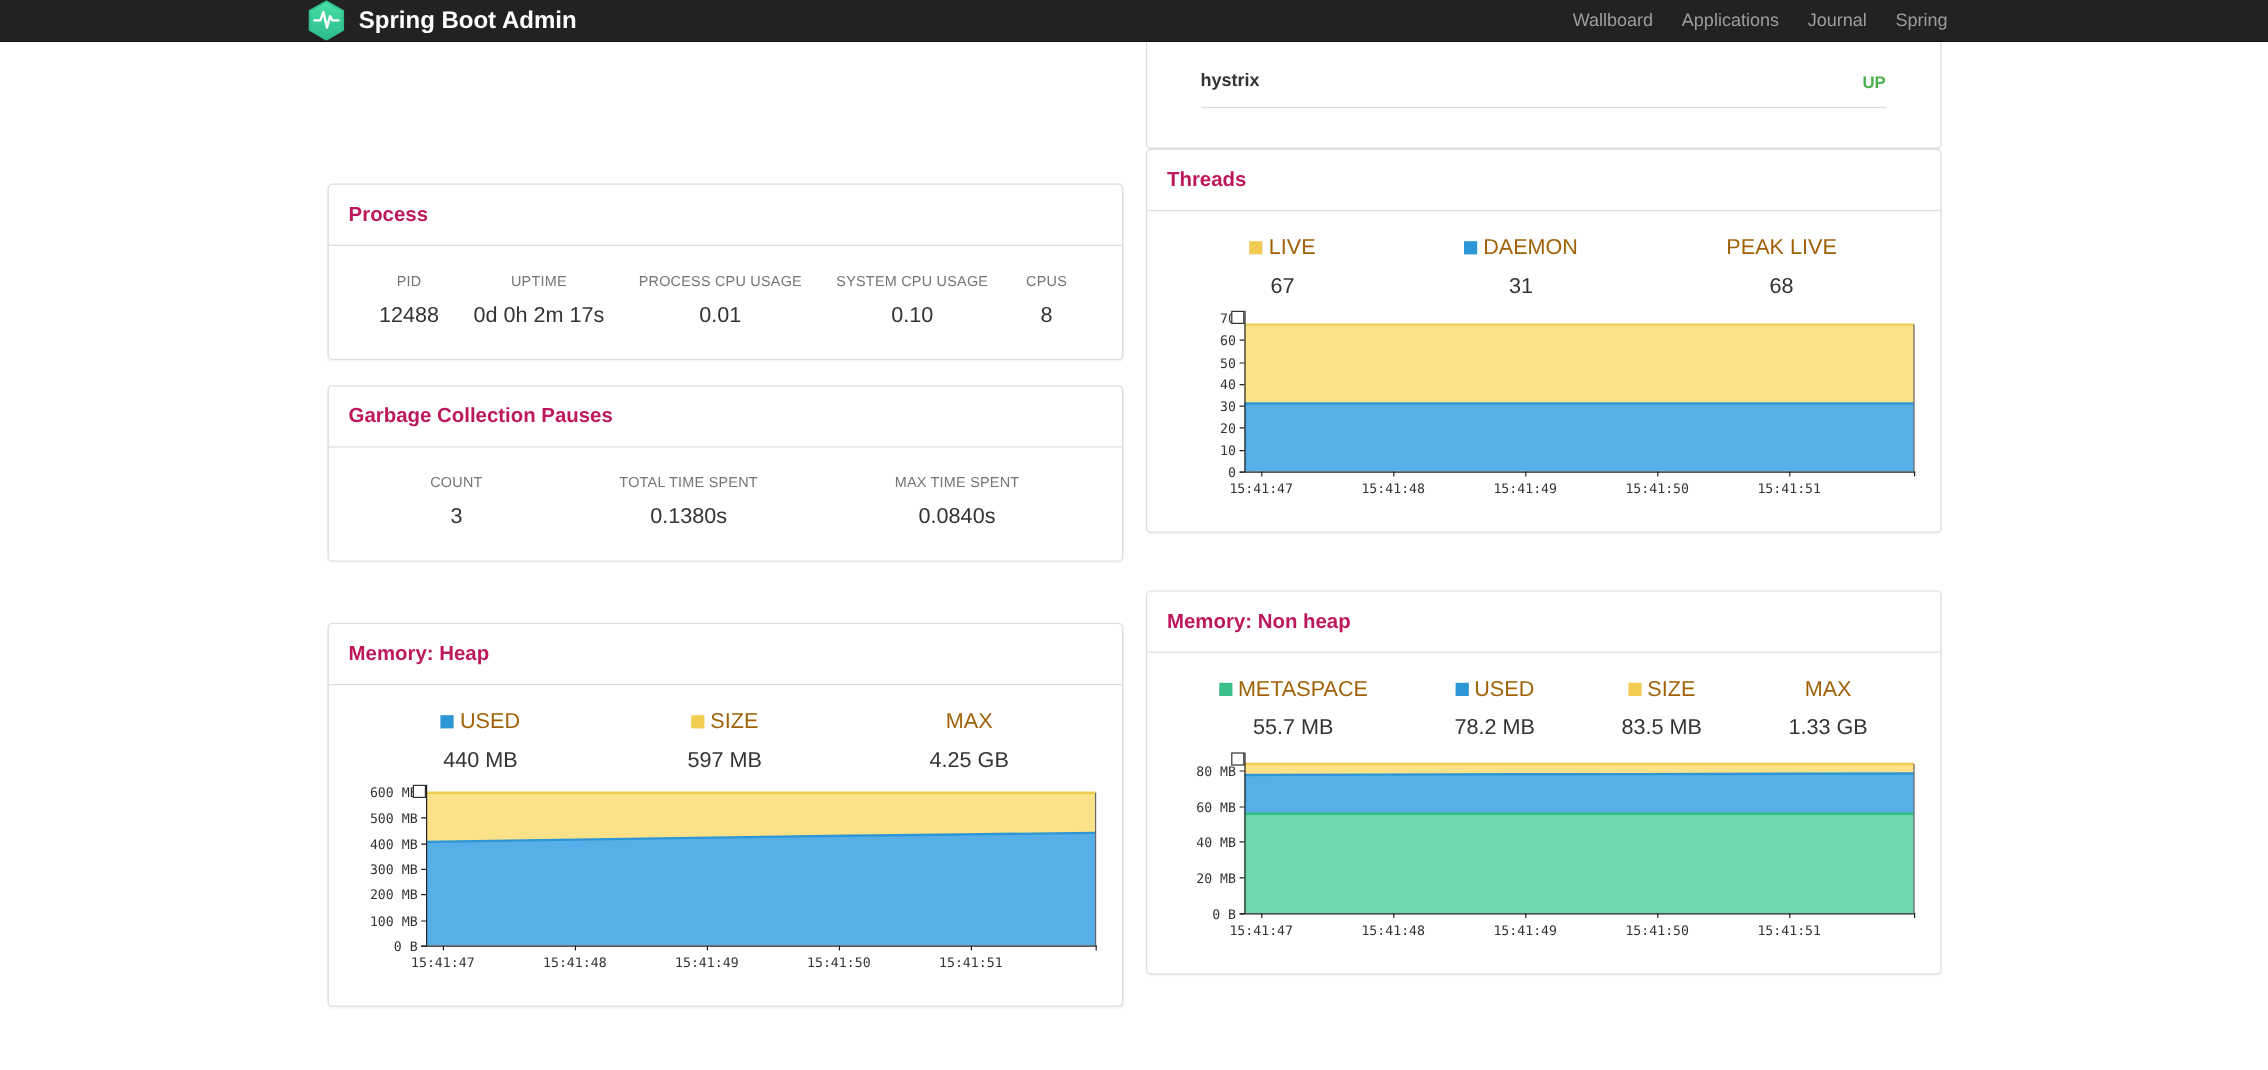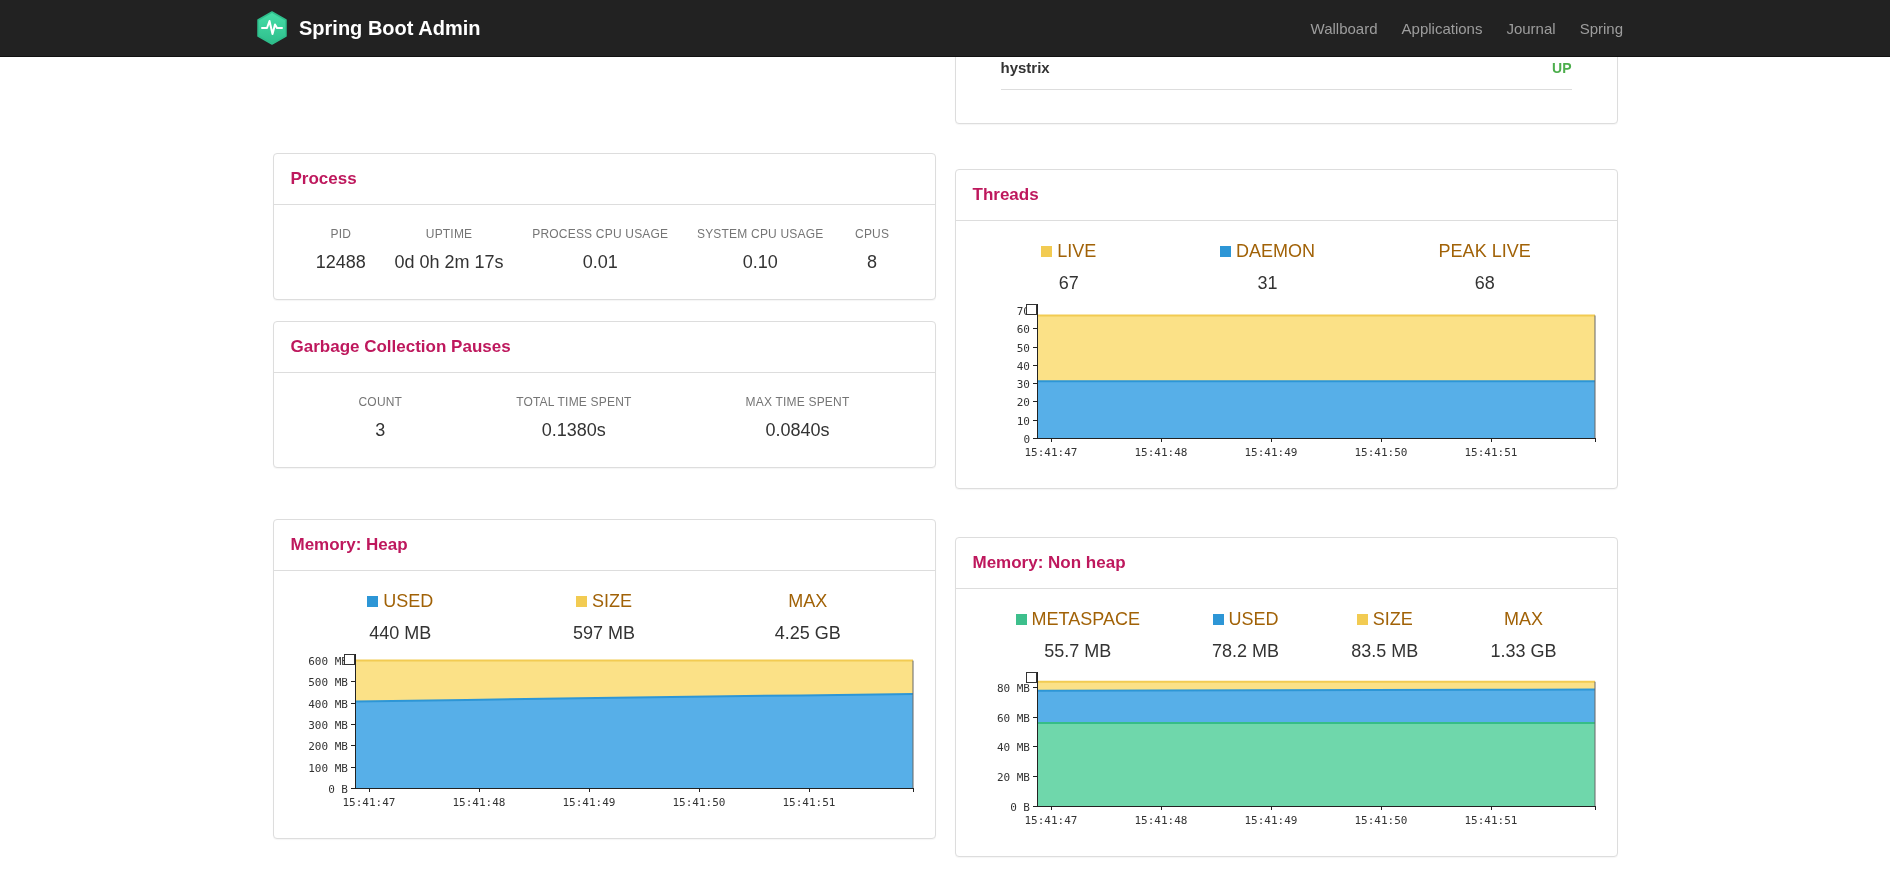--- a/index.html
+++ b/index.html
@@ -7,21 +7,21 @@
   body {
     font-family: "Liberation Sans", sans-serif;
     color: #333;
     min-width: 1890px;
     min-height: 892px;
   }
 
   
   .navbar {
     position: fixed; top: 0; left: 0; right: 0;
-    height: 57px; background: #222; z-index: 100;
+    height: 35px; background: #222; z-index: 100;
     border-bottom: 1px solid #111;
   }
   .navbar-inner {
     width: 1380px; margin: 0 auto; height: 100%;
     display: flex; align-items: center; justify-content: space-between;
   }
   .brand {
     display: flex; align-items: center; gap: 10px;
     color: #fff; font-size: 20px; font-weight: bold;
     text-decoration: none; cursor: pointer;
@@ -41,21 +41,21 @@
   .panel {
     border: 1px solid #ddd; border-radius: 4px; background: #fff;
     box-shadow: 0 1px 1px rgba(0,0,0,0.04);
   }
   .panel-heading { padding: 15px 17px; border-bottom: 1px solid #ddd; }
   .panel-title { font-size: 17px; font-weight: bold; color: #be185d; }
 
   .panel-process  { margin-top: 108px; }
   .panel-gc       { margin-top: 21px; }
   .panel-heap     { margin-top: 51px; }
-  .panel-threads  { margin-top: 45px; }
+  .panel-threads  { }
   .panel-nonheap  { margin-top: 48px; }
 
   
   .health-panel { margin-top: -42px; padding: 42px 0 33px 0; }
   .health-row {
     margin: 0 45px; height: 44px;
     display: flex; justify-content: space-between; align-items: center;
     border-bottom: 1px solid #ddd; cursor: pointer;
   }
   .health-name { font-size: 15px; font-weight: bold; color: #333; }

